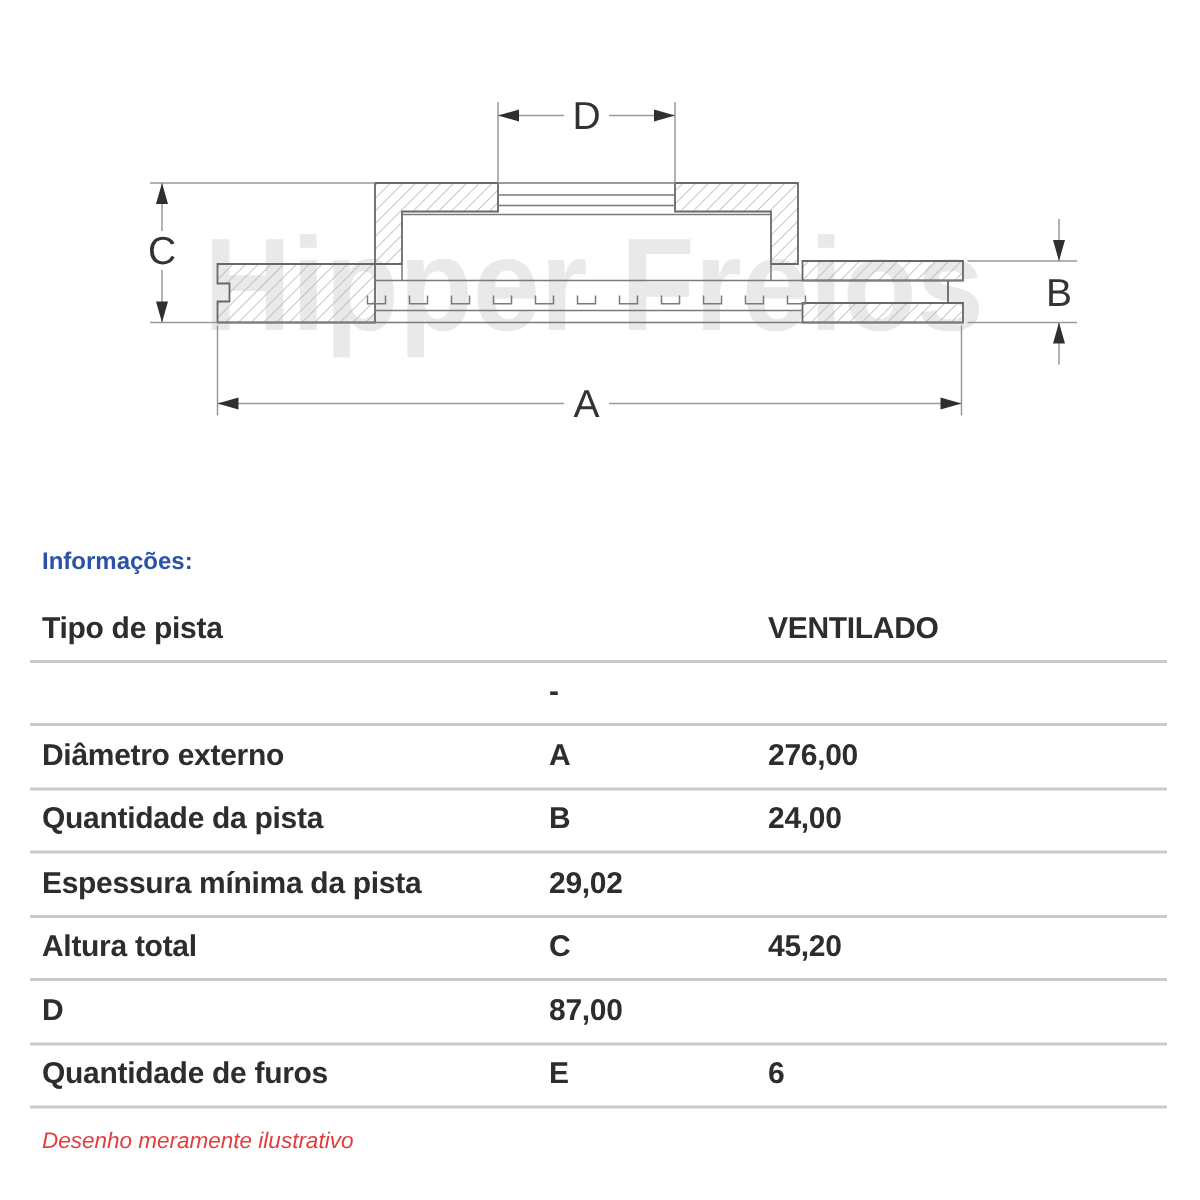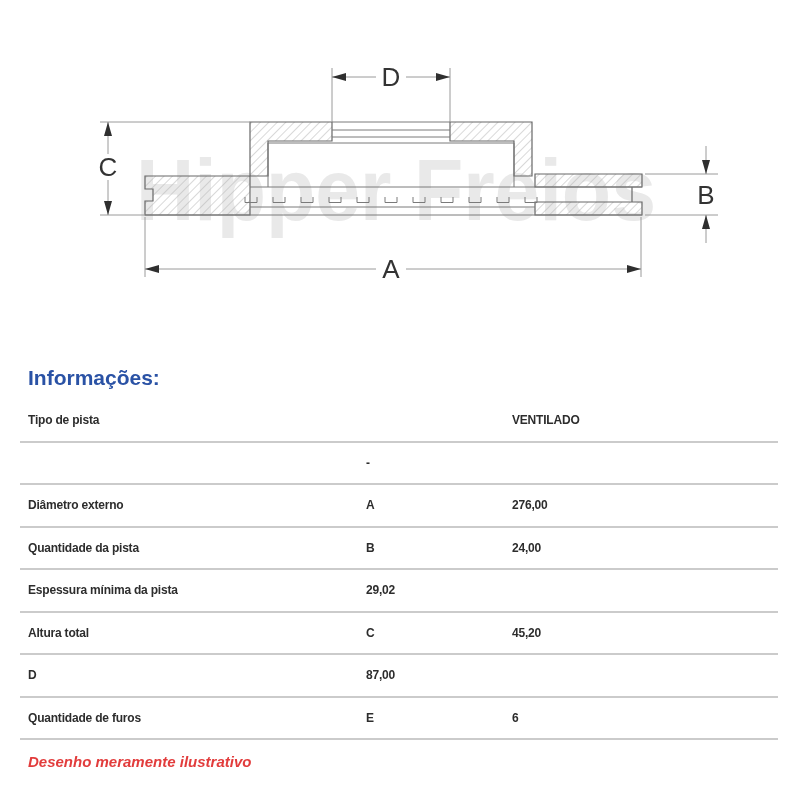--- a/index.html
+++ b/index.html
@@ -11,38 +11,38 @@
   html,body{margin:0;padding:0;background:#ffffff;}
   body{
     width:800px;height:800px;overflow:hidden;
     font-family:"Liberation Sans","DejaVu Sans",sans-serif;
     -webkit-font-smoothing:antialiased;
   }
   .drawing-wrap{width:800px;height:340px;}
   svg{display:block;}
   .info-section{padding:0 22px 0 20px;}
   .info-heading{
-    margin:26px 0 10px 8px;
-    font-size:21px;font-weight:bold;color:var(--accent-blue);
+    margin:26px 0 15px 8px;
+    font-size:16px;font-weight:bold;color:var(--accent-blue);
   }
   .info-table{width:758px;}
   .info-row{
     display:grid;
     grid-template-columns:338px 146px 1fr;
     align-items:center;
     height:40.5px;
     border-bottom:2px solid var(--rule-gray);
     padding-left:8px;
-    font-size:12px;font-weight:bold;color:var(--text-dark);
+    font-size:20px;font-weight:bold;color:var(--text-dark);
     letter-spacing:-0.2px;
   }
   .info-row .cell{white-space:nowrap;}
   .footnote{
     margin:13px 0 0 8px;
-    font-size:15px;font-style:italic;color:var(--note-red);font-weight:bold;
+    font-size:15px;font-style:italic;color:var(--note-red);
   }
 </style>
 </head>
 <body>
 
 <div class="drawing-wrap">
   <svg width="800" height="340" viewBox="0 0 800 340">
     <defs>
       <pattern id="hatch" width="6" height="6" patternUnits="userSpaceOnUse" patternTransform="rotate(45)">
         <line x1="0" y1="0" x2="0" y2="6" stroke="#b3b3b3" stroke-width="1"></line>

